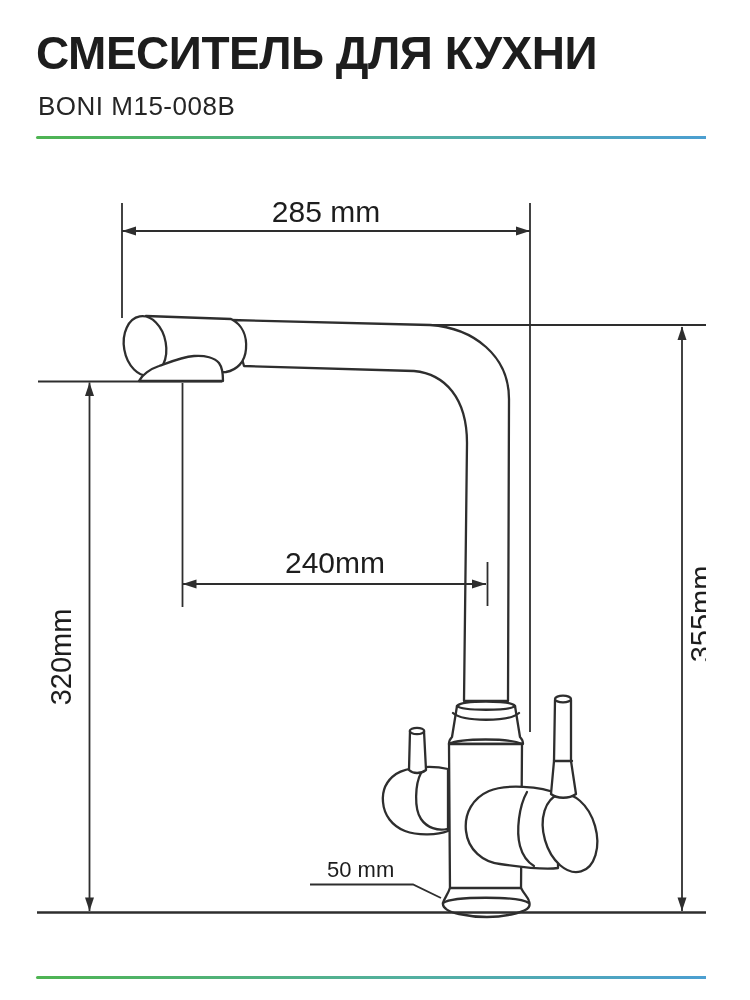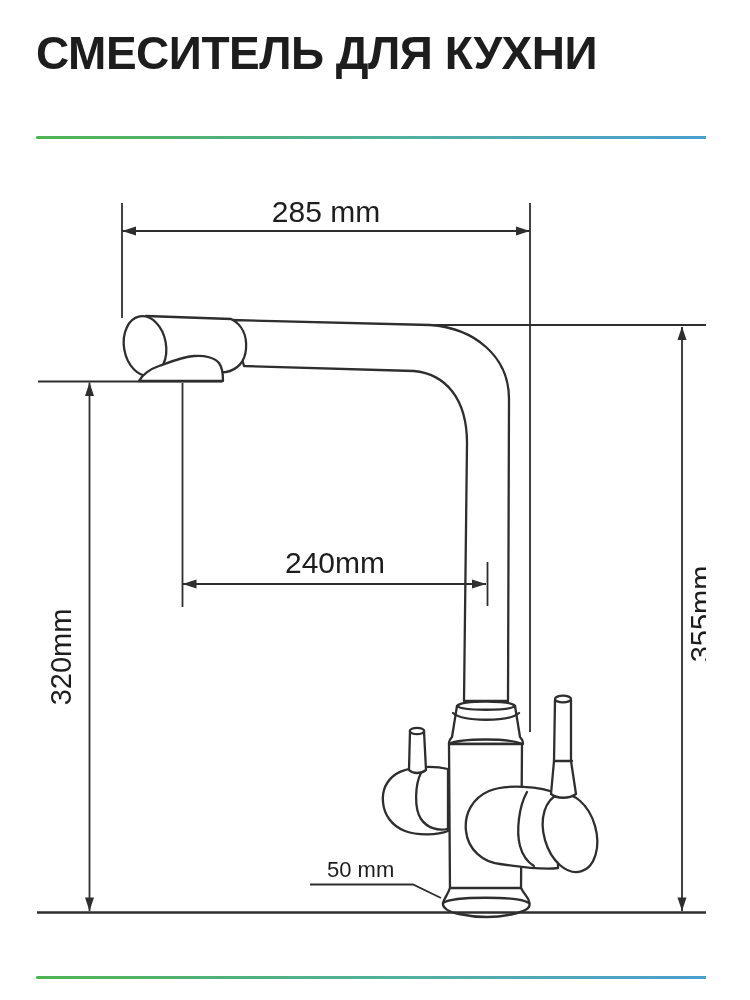--- a/index.html
+++ b/index.html
@@ -37,20 +37,21 @@
   .dim-arrow{fill:#2e2e2e;stroke:none;}
   .dim-text{fill:#1d1d1d;font-family:"Liberation Sans",sans-serif;font-weight:400;}
   .counter{stroke:#2e2e2e;stroke-width:2.6;fill:none;}
 </style>
 </head>
 <body>
 
 <div class="page">
 
   <div class="title">СМЕСИТЕЛЬ ДЛЯ КУХНИ</div>
+  <div class="model">BONI M15-008B</div>
   <div class="divider"></div>
 
   <svg class="diagram" width="750" height="1000" viewBox="0 0 750 1000">
 
     <g>
 
       <path class="outline-fill" d="M231,320 L430,325 C474,328 509,356 509,399 L508,701 L464,701 L467,443
                C467,398 445,374 414,371 L244,366 Z"></path>
 
       <path class="outline-fill" d="M146,316 L231,319 C243,325 247,337 246,349 C245,362 237,370 226,372 L150,376 Z"></path>

